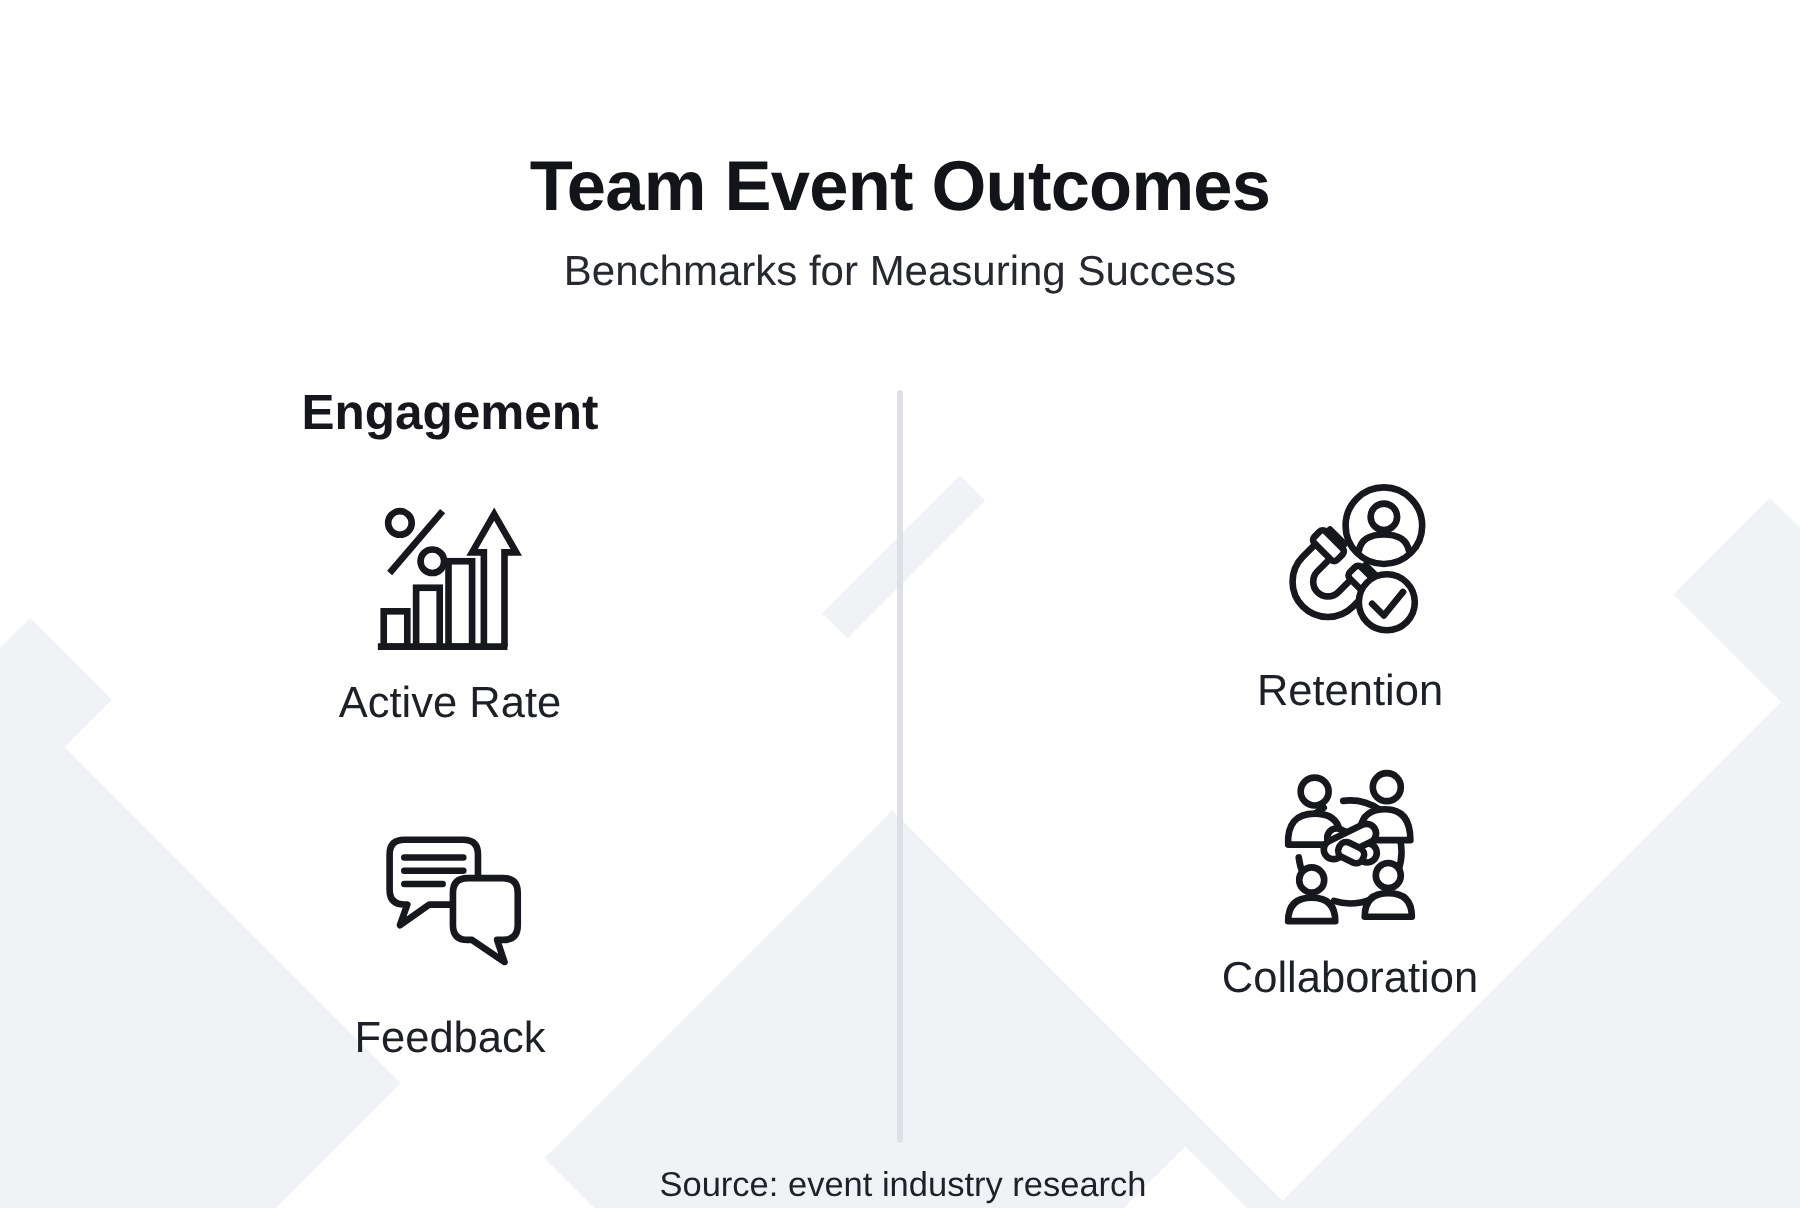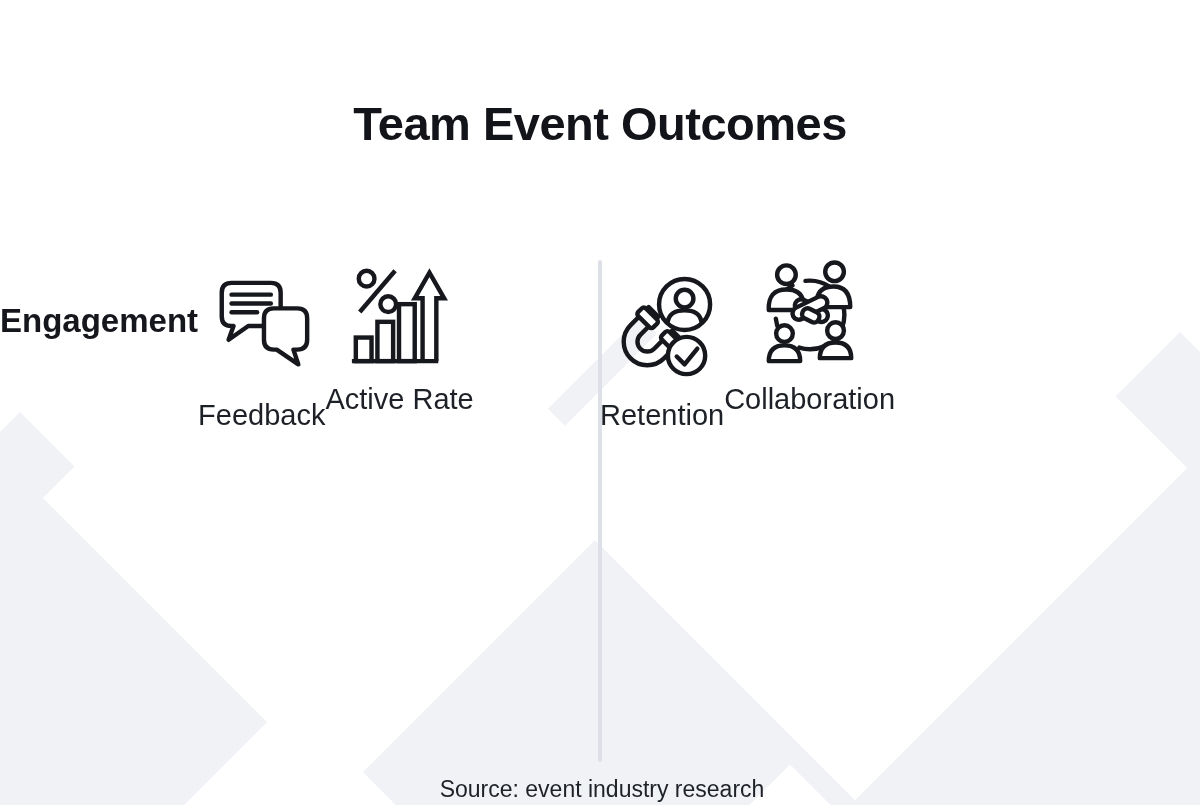--- a/index.html
+++ b/index.html
@@ -15,21 +15,21 @@
   
   .content{position:absolute;inset:0;z-index:1;}
   .title{
     text-align:center;margin-top:68px;font-size:47px;font-weight:700;
     letter-spacing:-0.5px;color:#121419;
   }
   .subtitle{
     text-align:center;margin-top:14px;font-size:28px;font-weight:400;color:#26292f;
   }
   .cols{display:flex;margin-top:58px;}
-  .col{width:600px;display:flex;flex-direction:row;align-items:center;}
+  .col{width:600px;display:flex;flex-direction:column;align-items:center;}
   .col-header{font-size:33px;font-weight:700;color:#15171c;line-height:1.2;}
   .item{display:flex;flex-direction:column;align-items:center;}
   .item-first{margin-top:34px;}
   .item-second{margin-top:66px;}
   .icon{width:108px;height:108px;color:#16181d;}
   .icon svg{display:block;width:100%;height:100%;}
   .item-label{margin-top:16px;font-size:29px;font-weight:400;color:#1d2026;}
   .divider{
     position:absolute;left:598px;top:232px;width:4px;height:502px;
     background:#dde1e7;border-radius:2px;
@@ -58,61 +58,62 @@
     <div class="diamond white" style="width:420px;height:420px;left:130px;top:260px;"></div>
     <div class="diamond white" style="width:470px;height:470px;left:620px;top:205px;"></div>
     <div class="diamond white" style="width:380px;height:380px;left:100px;top:750px;"></div>
     <div class="diamond white" style="width:500px;height:500px;left:540px;top:840px;"></div>
     <div class="diamond white" style="width:300px;height:300px;left:905px;top:850px;"></div>
   </div>
 
   <div class="content">
 
     <div class="title">Team Event Outcomes</div>
+    <div class="subtitle">Benchmarks for Measuring Success</div>
 
     <div class="divider"></div>
 
     <div class="cols">
 
       <div class="col">
         <div class="col-header">Engagement</div>
-
-        <div class="item item-second">
-          <div class="icon">
-            <svg viewBox="0 0 110 110" fill="none" stroke="currentColor" stroke-width="4.5" stroke-linejoin="round" stroke-linecap="round">
-
-              <path d="M24,8 H64 Q74,8 74,18 V42 Q74,52 64,52 H41 L21,66 L26,52 H24 Q14,52 14,42 V18 Q14,8 24,8 Z" fill="#ffffff"></path>
-              <line x1="24" y1="20" x2="64" y2="20"></line>
-              <line x1="24" y1="29" x2="64" y2="29"></line>
-              <line x1="24" y1="38" x2="50" y2="38"></line>
-
-              <path d="M67,34 H91 Q101,34 101,44 V66 Q101,76 91,76 H87 L92,91 L70,76 H67 Q57,76 57,66 V44 Q57,34 67,34 Z" fill="#ffffff"></path>
-            </svg>
-          </div>
-          <div class="item-label">Feedback</div>
-        </div>
 
         <div class="item item-first">
           <div class="icon">
             <svg viewBox="0 0 110 110" fill="none" stroke="currentColor" stroke-width="4.5">
 
               <line x1="50" y1="12" x2="14" y2="54"></line>
               <circle cx="21" cy="20" r="8"></circle>
               <circle cx="43" cy="46" r="8"></circle>
 
               <rect x="10" y="80" width="16" height="24"></rect>
               <rect x="32" y="64" width="16" height="40"></rect>
               <rect x="54" y="46" width="16" height="58"></rect>
 
               <path d="M78,104 V40 H70 L85,14 L100,40 H92 V104" stroke-linejoin="miter"></path>
 
               <line x1="6" y1="104" x2="94" y2="104"></line>
             </svg>
           </div>
           <div class="item-label">Active Rate</div>
+        </div>
+
+        <div class="item item-second">
+          <div class="icon">
+            <svg viewBox="0 0 110 110" fill="none" stroke="currentColor" stroke-width="4.5" stroke-linejoin="round" stroke-linecap="round">
+
+              <path d="M24,8 H64 Q74,8 74,18 V42 Q74,52 64,52 H41 L21,66 L26,52 H24 Q14,52 14,42 V18 Q14,8 24,8 Z" fill="#ffffff"></path>
+              <line x1="24" y1="20" x2="64" y2="20"></line>
+              <line x1="24" y1="29" x2="64" y2="29"></line>
+              <line x1="24" y1="38" x2="50" y2="38"></line>
+
+              <path d="M67,34 H91 Q101,34 101,44 V66 Q101,76 91,76 H87 L92,91 L70,76 H67 Q57,76 57,66 V44 Q57,34 67,34 Z" fill="#ffffff"></path>
+            </svg>
+          </div>
+          <div class="item-label">Feedback</div>
         </div>
       </div>
 
       <div class="col">
 
         <div class="item item-second">
           <div class="icon">
             <svg viewBox="0 0 110 110" fill="none" stroke="currentColor" stroke-width="4.5" stroke-linecap="round" stroke-linejoin="round">
 
               <g transform="translate(40,68) rotate(45)">

